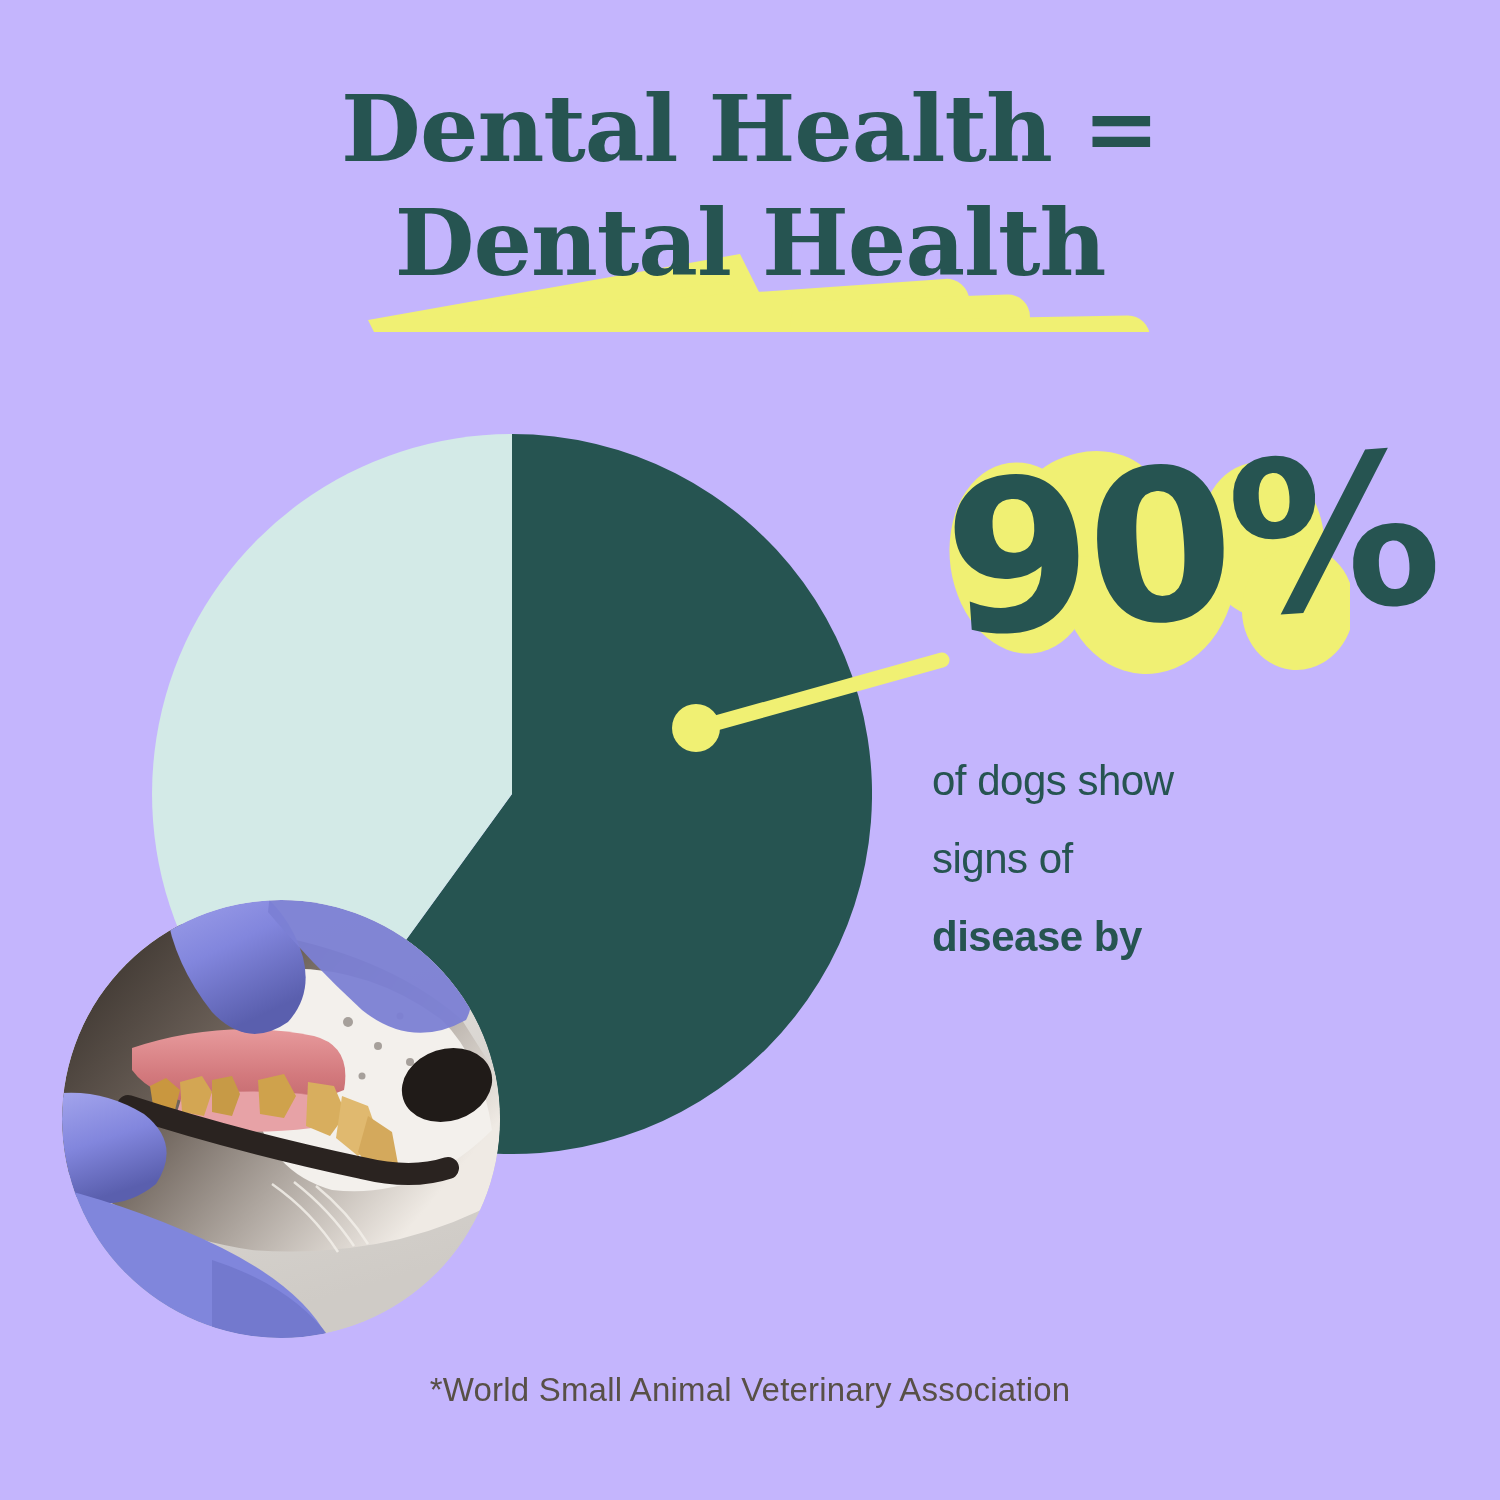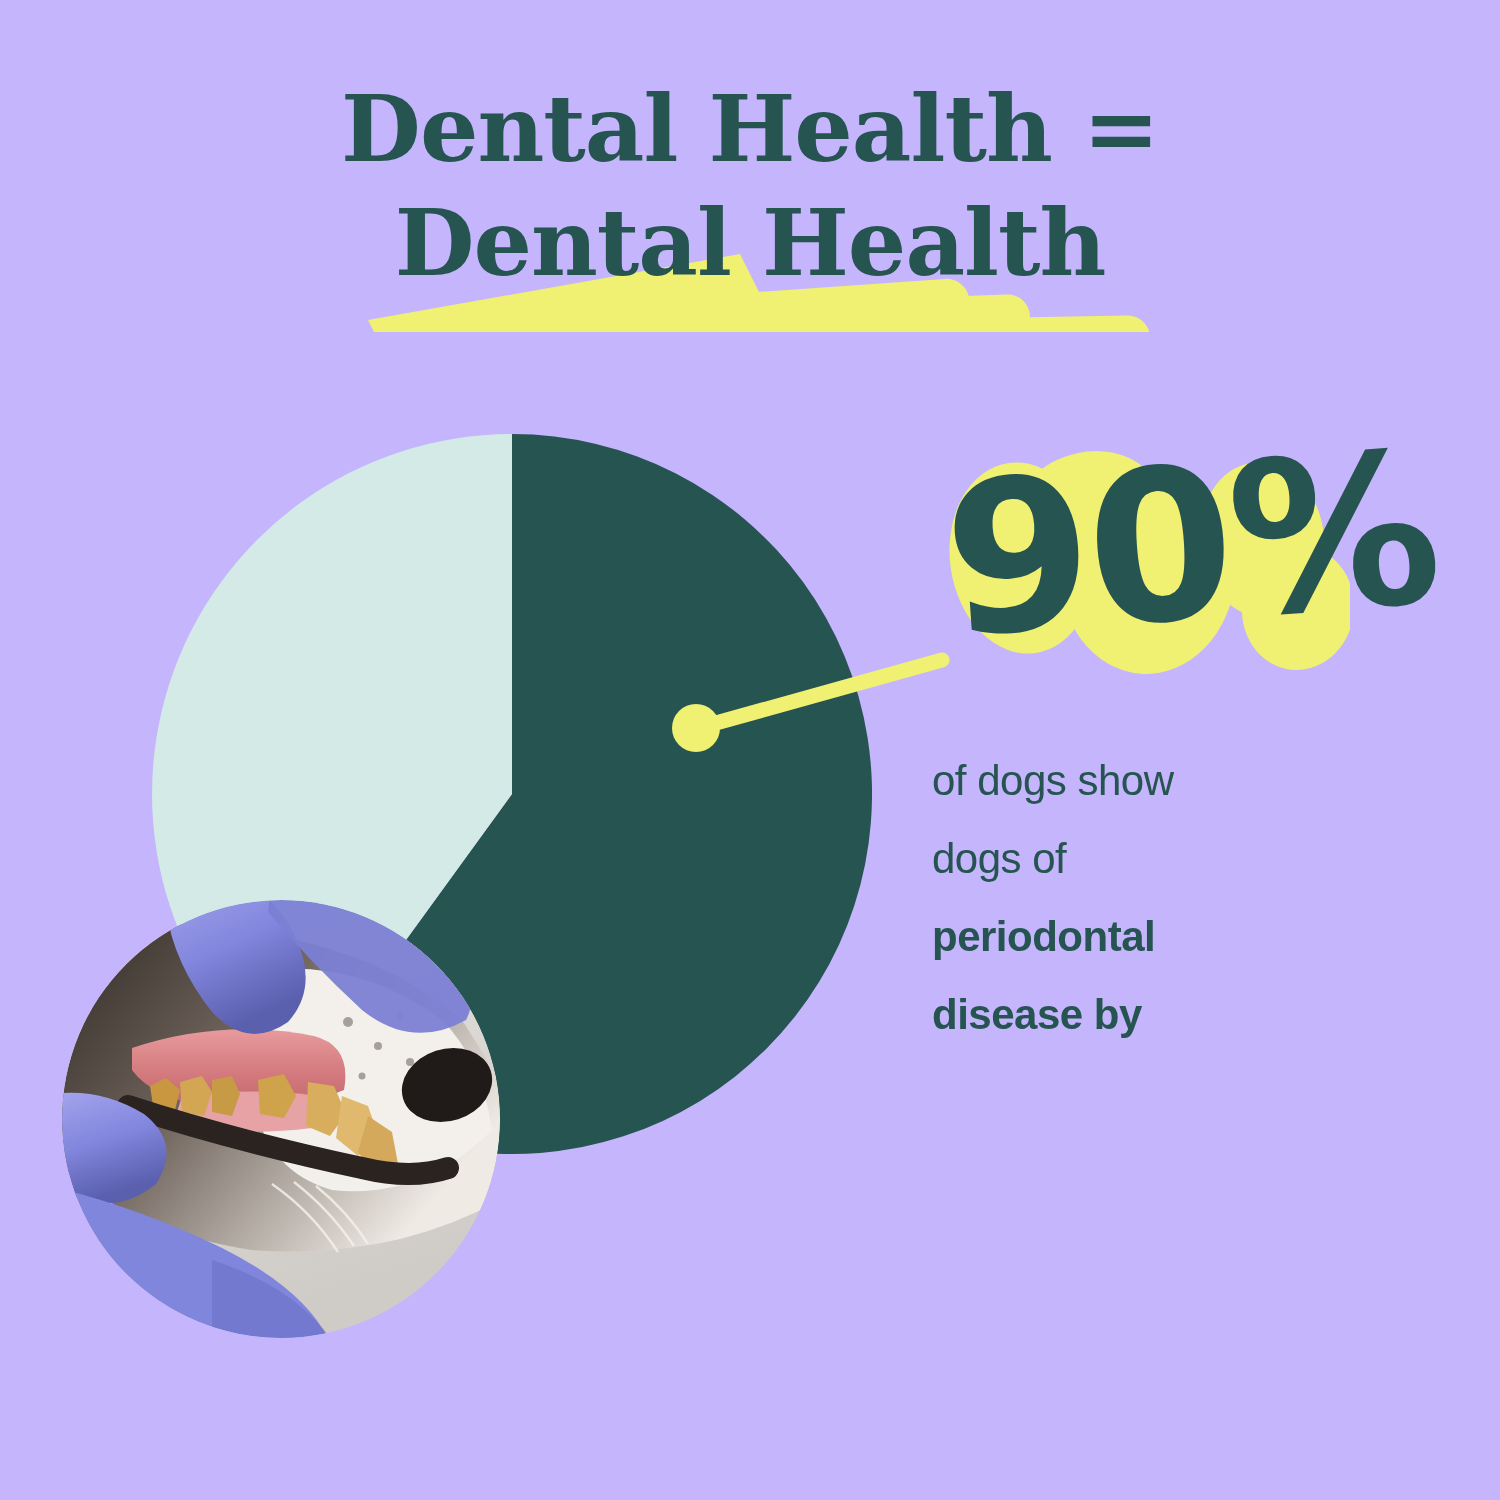--- a/index.html
+++ b/index.html
@@ -272,20 +272,20 @@
           <ellipse cx="352" cy="110" rx="62" ry="78" transform="rotate(-6 352 110)"></ellipse>
           <ellipse cx="388" cy="178" rx="56" ry="62" transform="rotate(8 388 178)"></ellipse>
           <ellipse cx="178" cy="74" rx="70" ry="52" transform="rotate(-12 178 74)"></ellipse>
         </g>
       </svg>
       <div id="big-number">90%</div>
     </div>
 
     <div id="stat-text">
       <div class="stat-line">of dogs show</div>
-      <div class="stat-line">dogs of</div>
-      <div class="stat-line bold">periodontal</div>
+      <div class="stat-line">signs of</div>
       <div class="stat-line bold">disease by</div>
     </div>
   </div>
 
+  <div id="footnote">*World Small Animal Veterinary Association</div>
 
 </div>
 
 </body></html>

